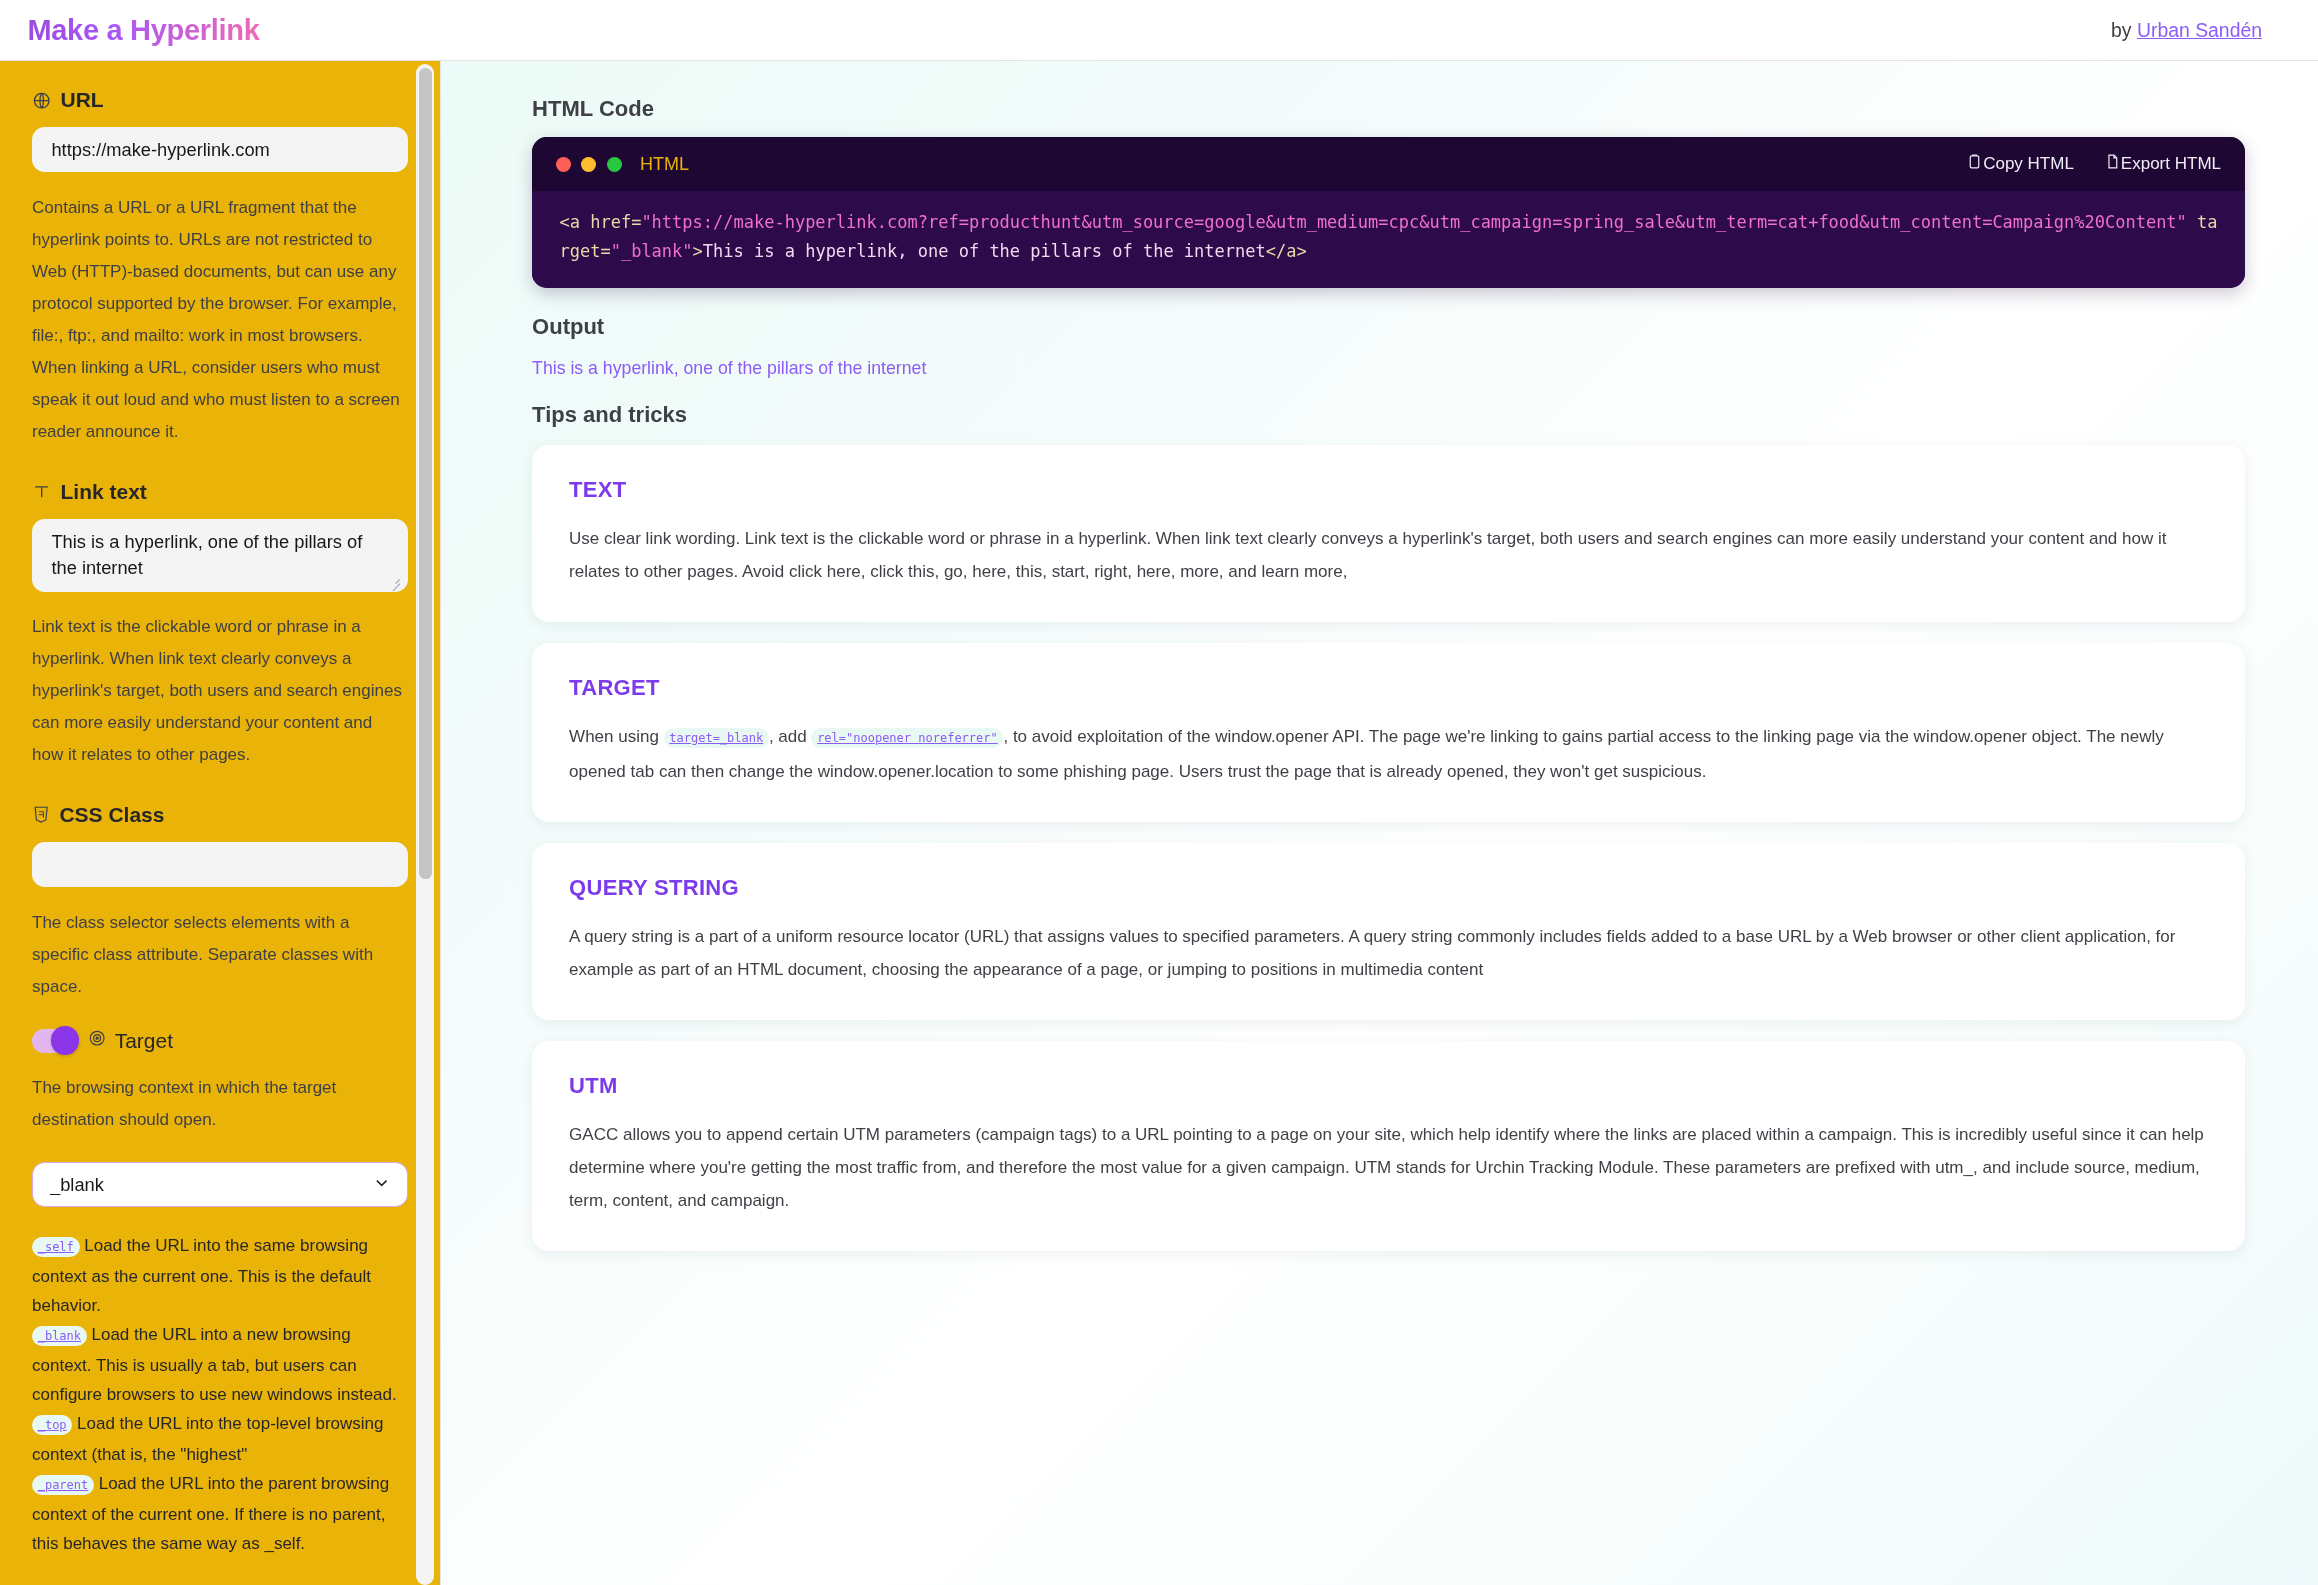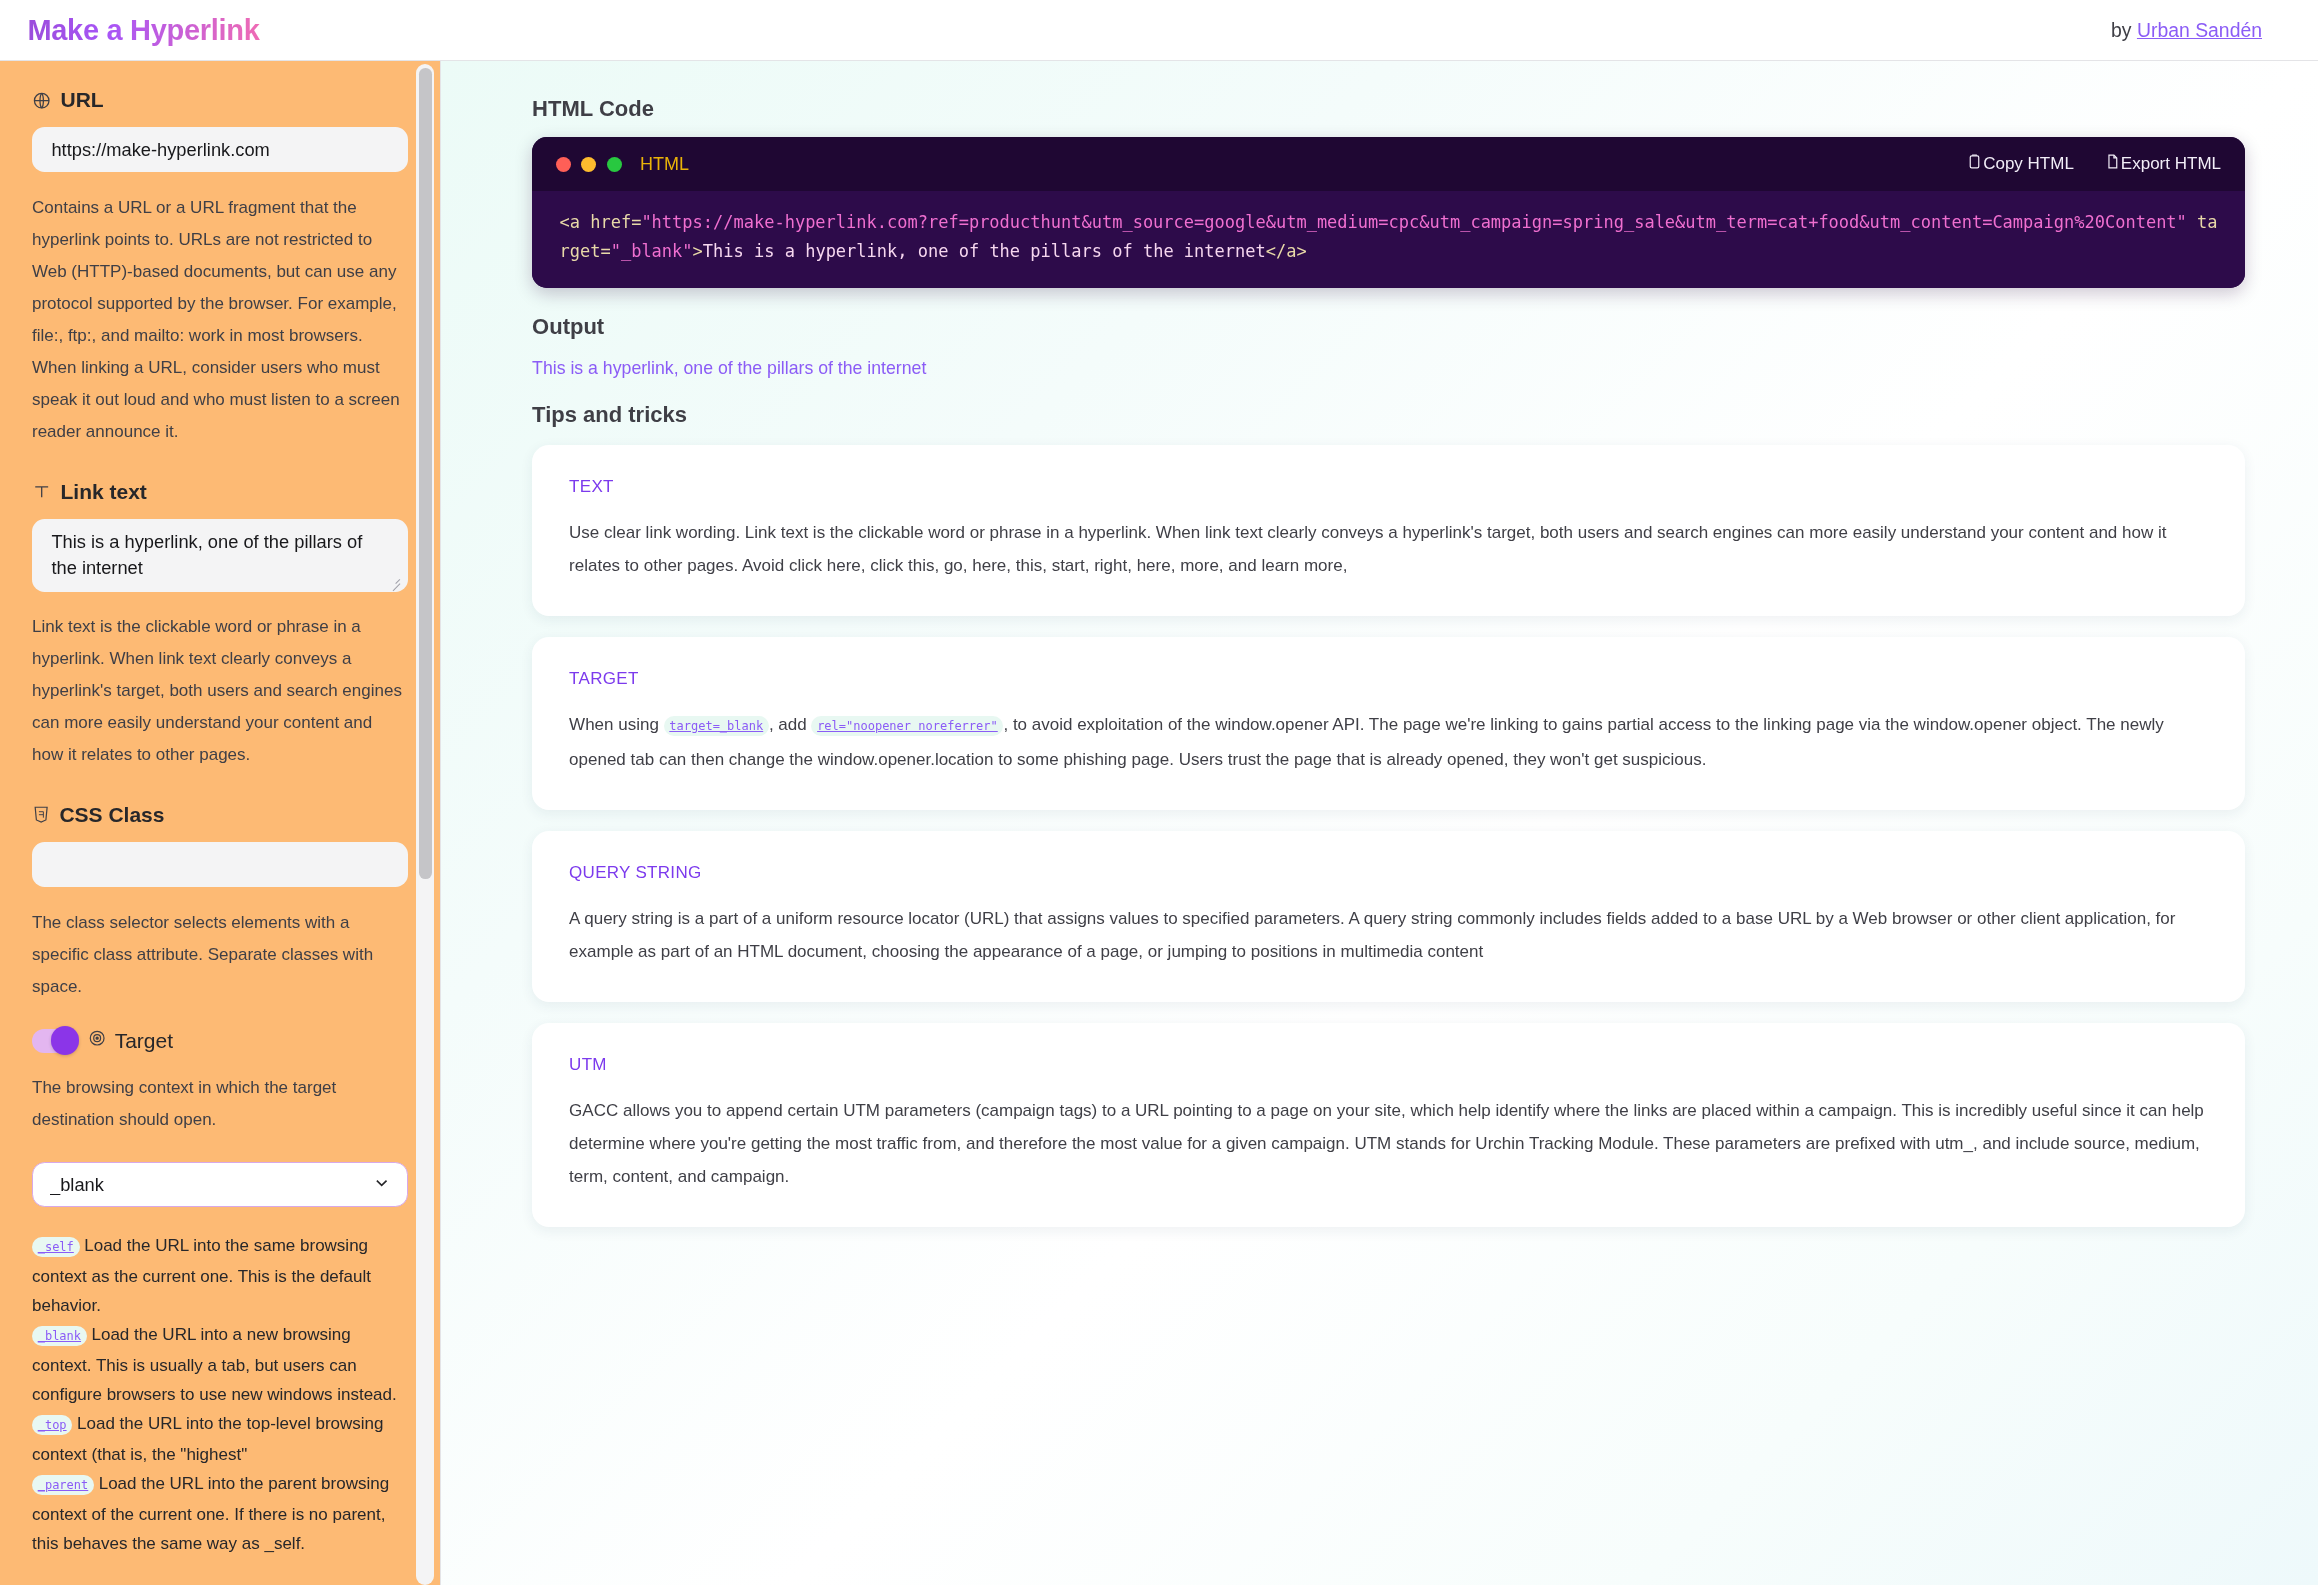--- a/index.html
+++ b/index.html
@@ -28,21 +28,21 @@
   }
   .byline { font-size:19.4px; color:#3f3f46; }
   .byline .author { color:#8b5cf6; }
 
   
   .body-split { flex:1; display:flex; min-height:0; }
 
   
   .sidebar {
     width:440px; min-width:440px;
-    background:#fdba74;
+    background:#eab308;
     position:relative;
     padding:27.4px 32px 0 32px;
     overflow:hidden;
   }
   .scrollbar {
     position:absolute; top:3.4px; right:5.7px; bottom:0; width:18.3px;
     background:#f4f4f5; border-radius:9.1px;
   }
   .scrollbar .thumb {
     position:absolute; top:3.4px; left:2.9px; width:12.6px; height:811px;
@@ -187,21 +187,21 @@
   }
 
   
   .tips { display:flex; flex-direction:column; gap:20.6px; margin-top:17px; }
   .tip-card {
     background:#ffffff; border-radius:17px;
     box-shadow:0 3.4px 12.6px rgba(35,60,80,.07);
     padding:32px 37px 34px 37px;
   }
   .tip-title {
-    font-size:17px; font-weight:normal; color:#7c3aed;
+    font-size:22px; font-weight:bold; color:#7c3aed;
     letter-spacing:0.3px; margin:0 0 19.4px 0;
   }
   .tip-body { font-size:17px; line-height:33px; color:#3f3f46; margin:0; }
 </style>
 </head>
 <body>
 
 <div class="app">
 
   <div class="topbar">

